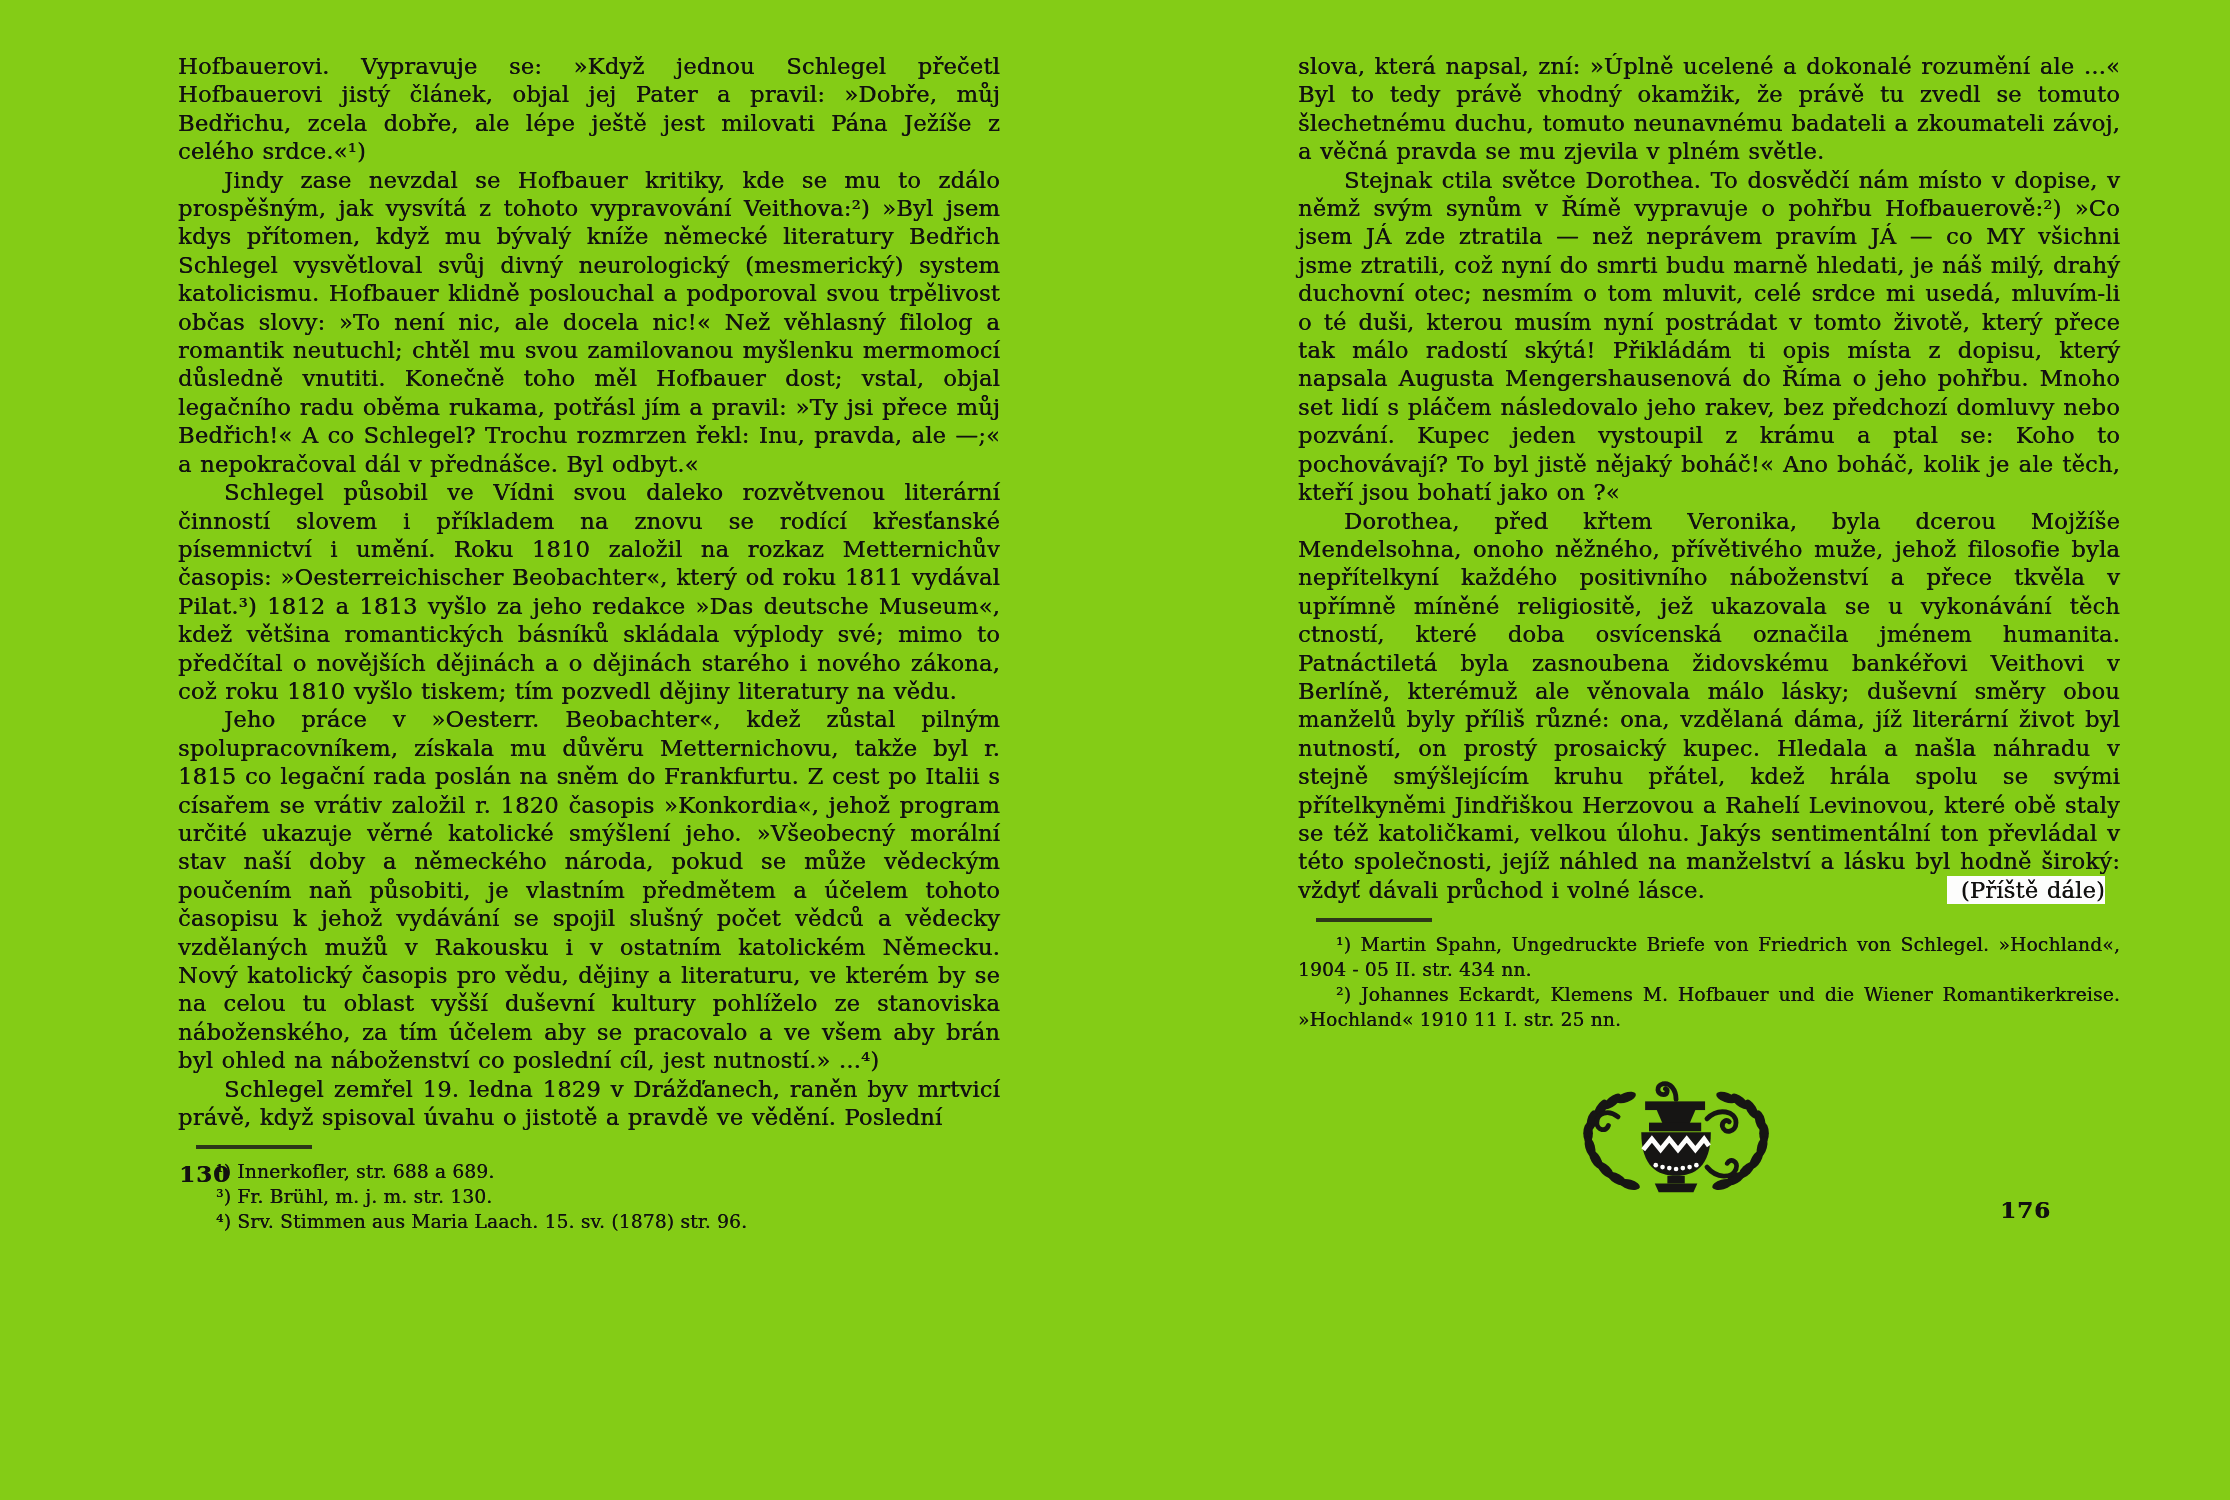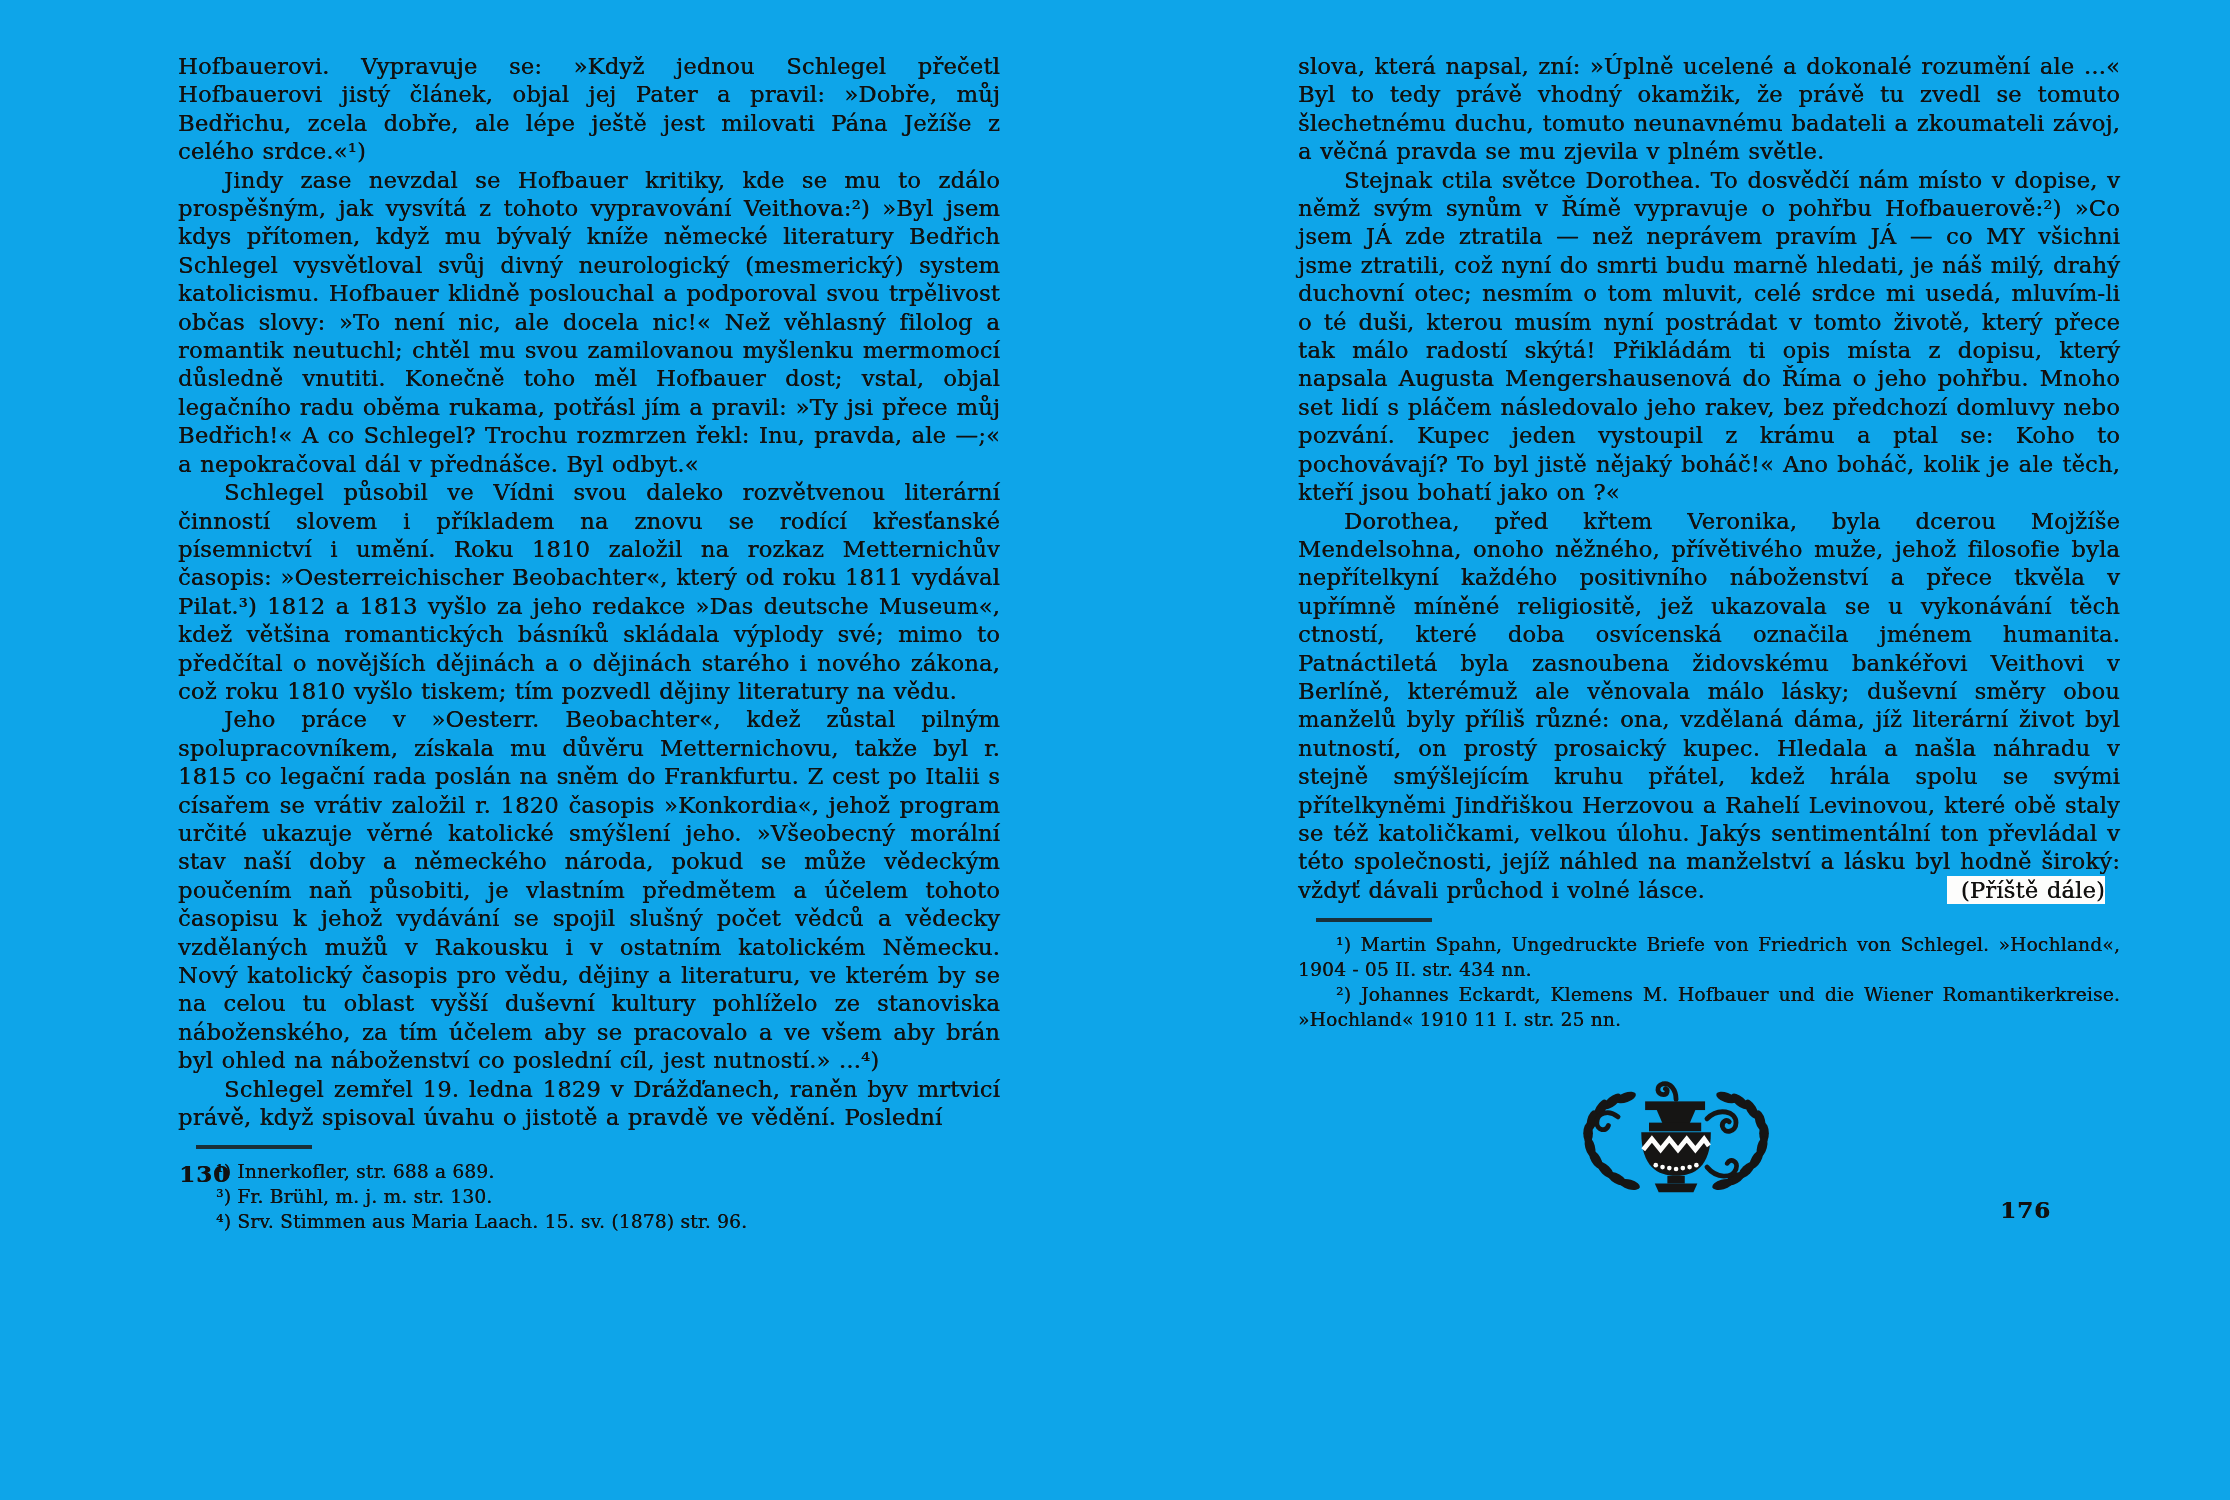--- a/index.html
+++ b/index.html
@@ -4,21 +4,21 @@
 <title>Book spread scan</title>
 <style>
   html,body{margin:0;padding:0;}
   body{
     background:#e8e8e6;
     font-family:"DejaVu Serif","Liberation Serif",serif;
   }
   .sheet{
     position:relative;
     width:2230px;height:1500px;
-    background:#0ea5e9;
+    background:#84cc16;
     color:#121110;
     overflow:hidden;
   }
   .col{
     position:absolute;top:52px;width:822px;
   }
   .col-left{left:178px;}
   .col-right{left:1298px;}
   .body-text p.para{
     margin:0;

